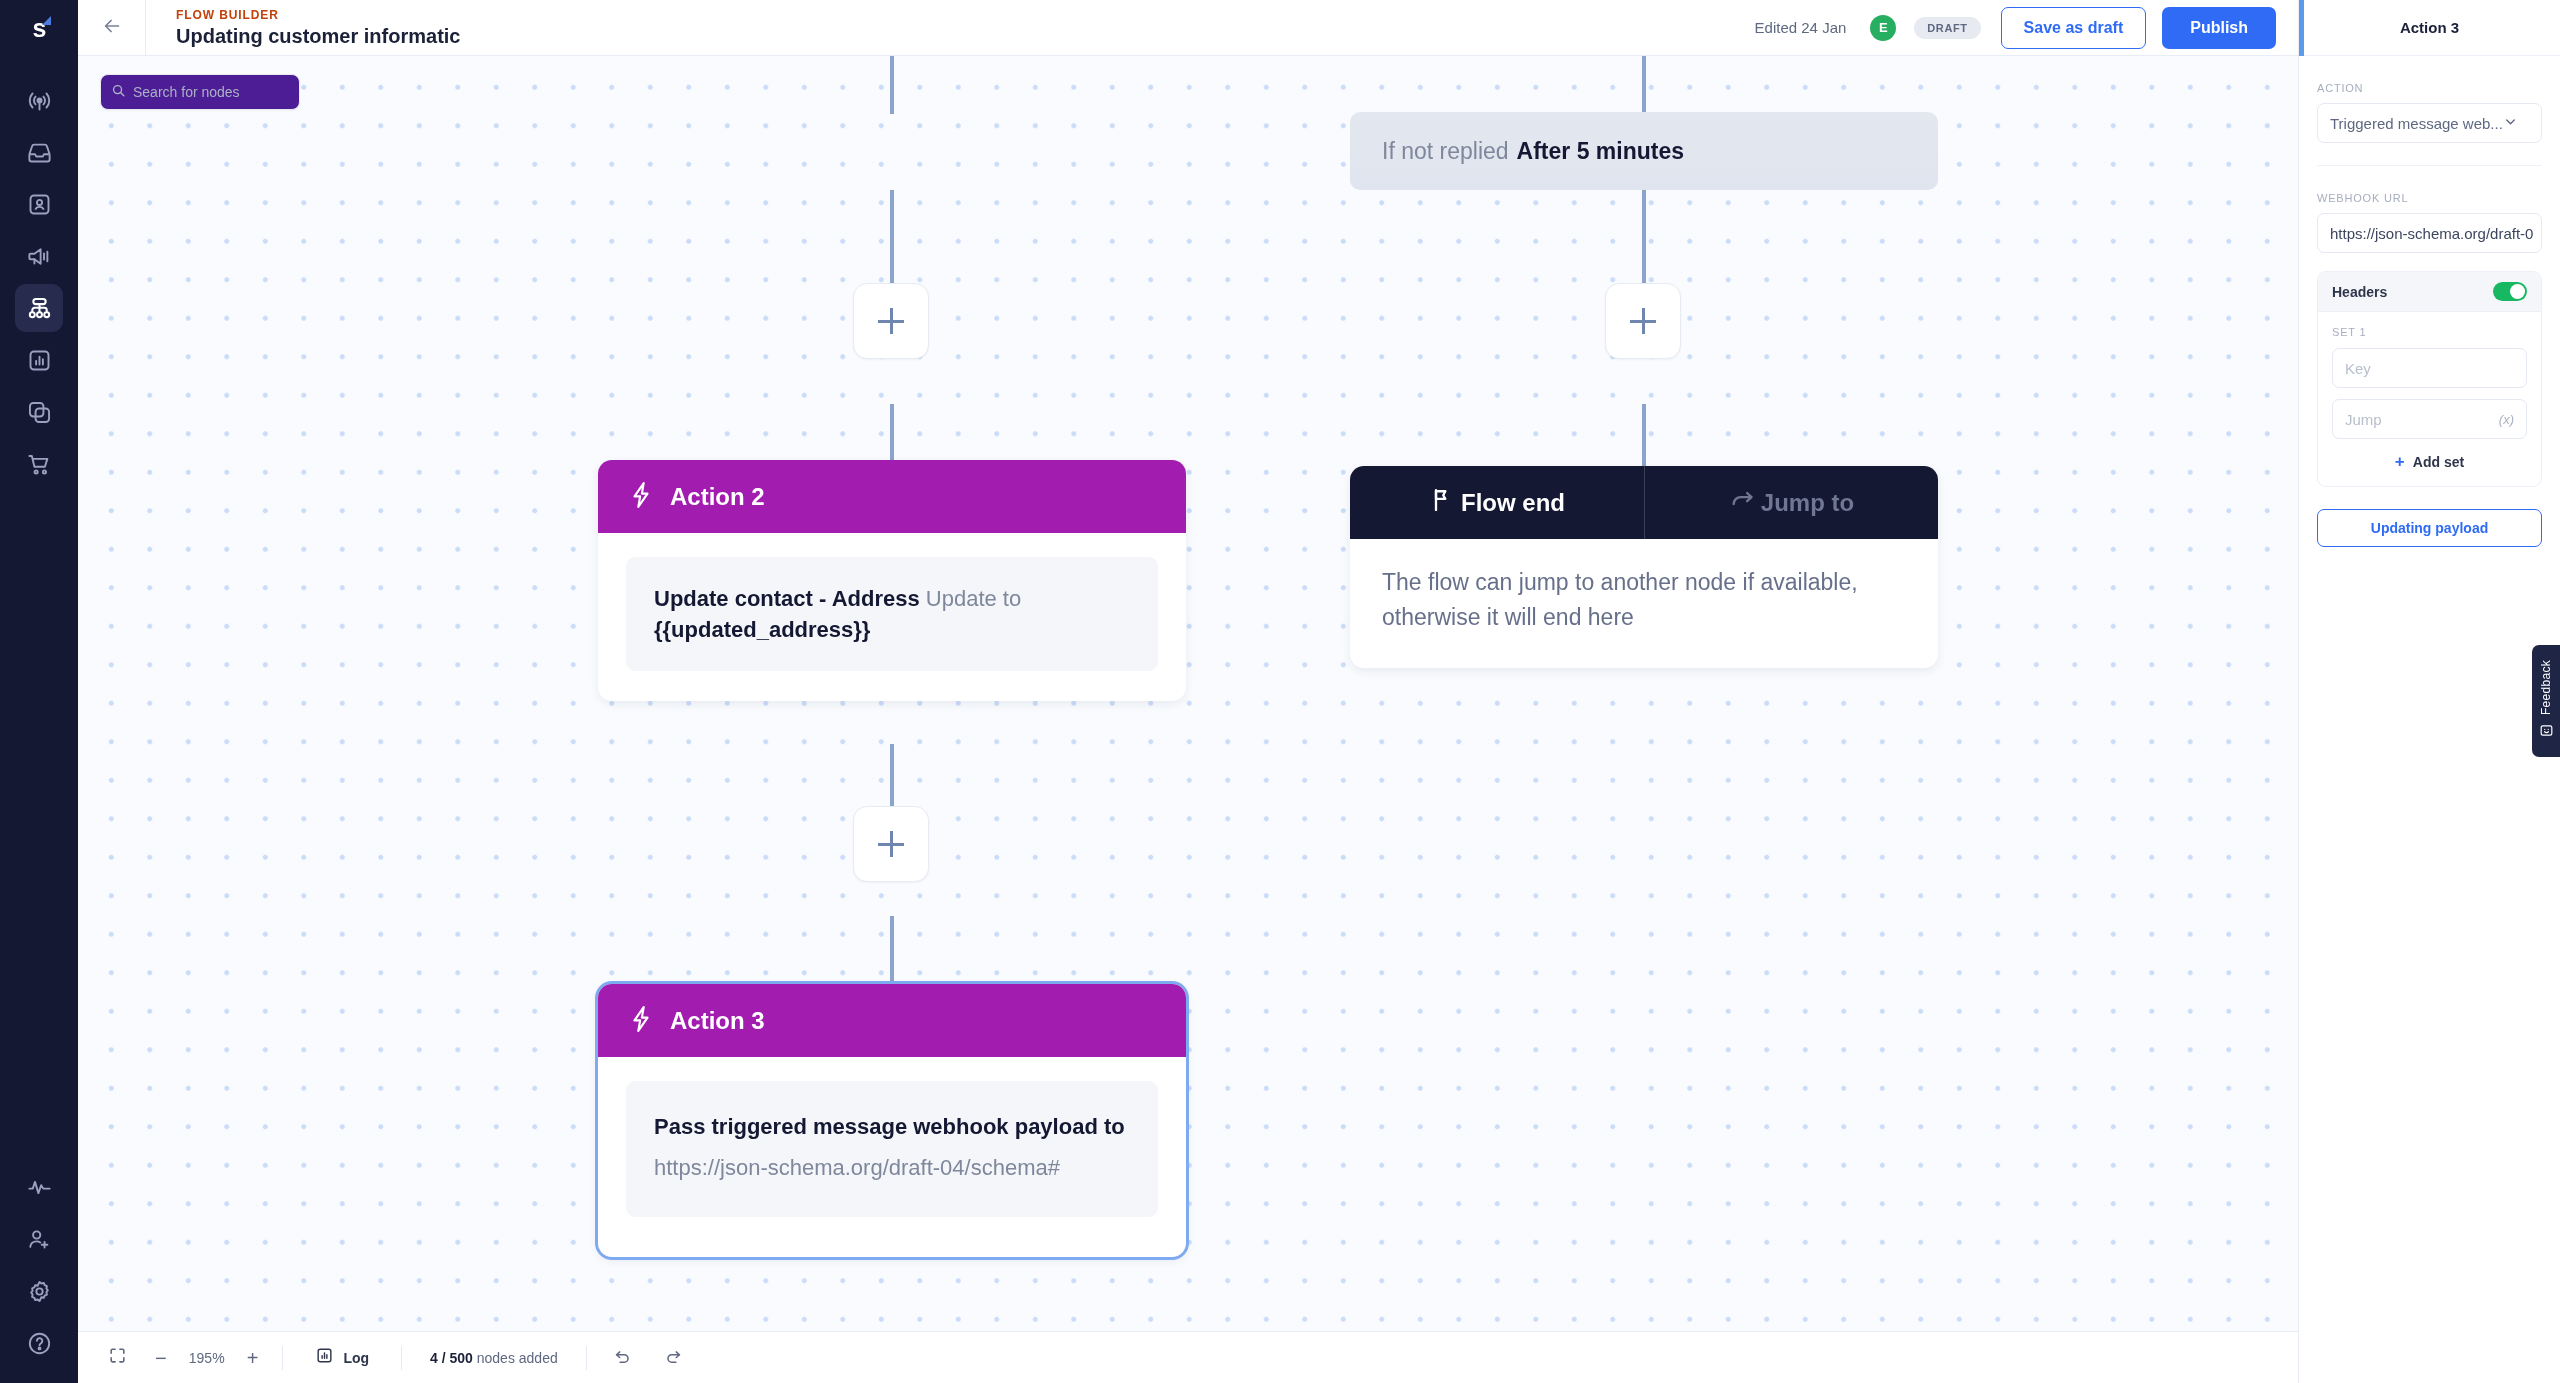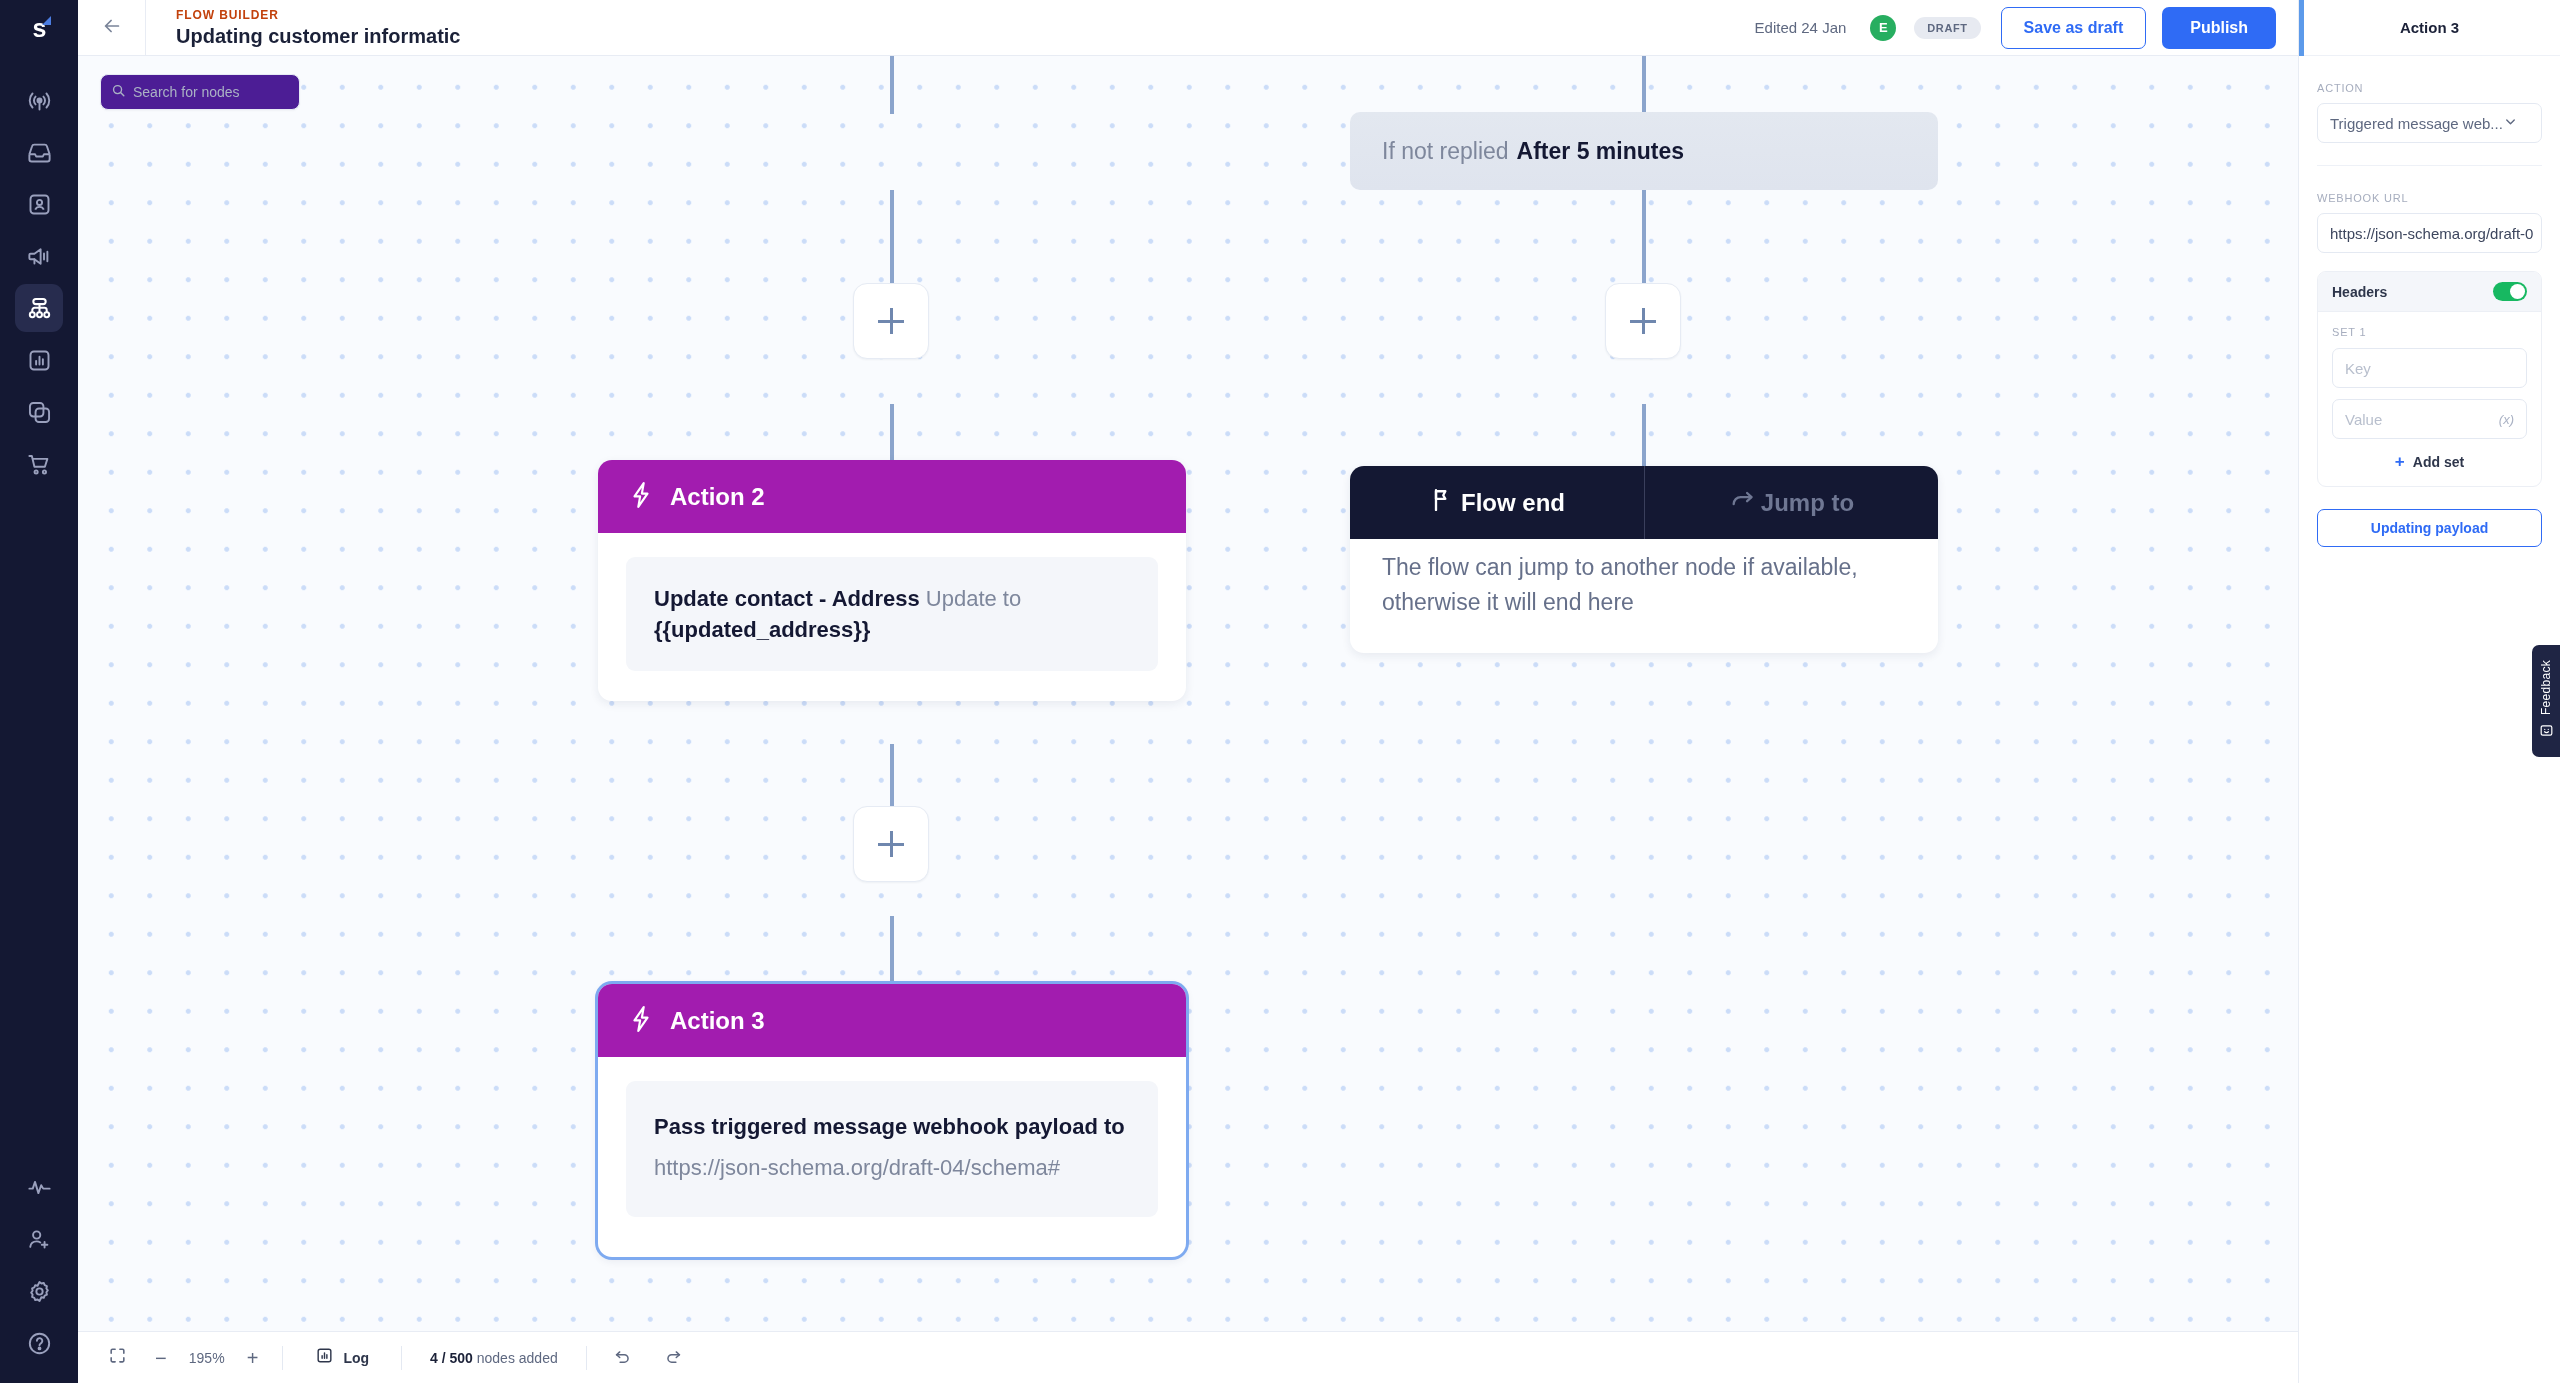--- a/index.html
+++ b/index.html
@@ -151,21 +151,21 @@
 
   
   .node.endnode { overflow: hidden; }
   .endnode-head { height: 73px; background: #141833; display: flex; align-items: stretch; }
   .endnode-tab {
     flex: 1 1 50%; display: flex; align-items: center; justify-content: center;
     gap: 4px; font-size: 24px; font-weight: bold; color: #ffffff; cursor: pointer;
   }
   .endnode-tab.inactive { color: #6f7793; border-left: 1px solid #3a3f5c; }
   .endnode-tab svg { width: 28px; height: 28px; }
-  .endnode-body { padding: 11px 32px 34px 32px; font-size: 23px; line-height: 1.5; color: #66708a; }
+  .endnode-body { padding: 26px 32px 34px 32px; font-size: 23px; line-height: 1.5; color: #66708a; }
 
   
   #nodesearch {
     position: absolute; left: 22px; top: 18px; width: 200px; height: 36px;
     background: #4c1d95; border: 1px solid #e6ebf4; border-radius: 8px;
     display: flex; align-items: center; padding: 0 10px; gap: 7px; z-index: 20;
     box-shadow: 0 1px 2px rgba(20,30,60,.04);
   }
   #nodesearch svg { width: 15px; height: 15px; flex: 0 0 15px; }
   #nodesearch .ph { font-size: 14px; color: #aab2c4; }
@@ -573,21 +573,21 @@
           <span class="toggle">
             <span class="knob"></span>
           </span>
         </div>
         <div class="headers-inner">
           <div class="setlabel">SET 1</div>
           <div class="rp-input">
             <span class="ph">Key</span>
           </div>
           <div class="rp-input" style="margin-top:11px;">
-            <span class="ph">Value</span>
+            <span class="ph">Jump</span>
             <span class="fx">(x)</span>
           </div>
           <div class="addset">
             <span class="pl">+</span>
             <span>Add set</span>
           </div>
         </div>
       </div>
 
       <div class="preview-btn">Updating payload</div>

